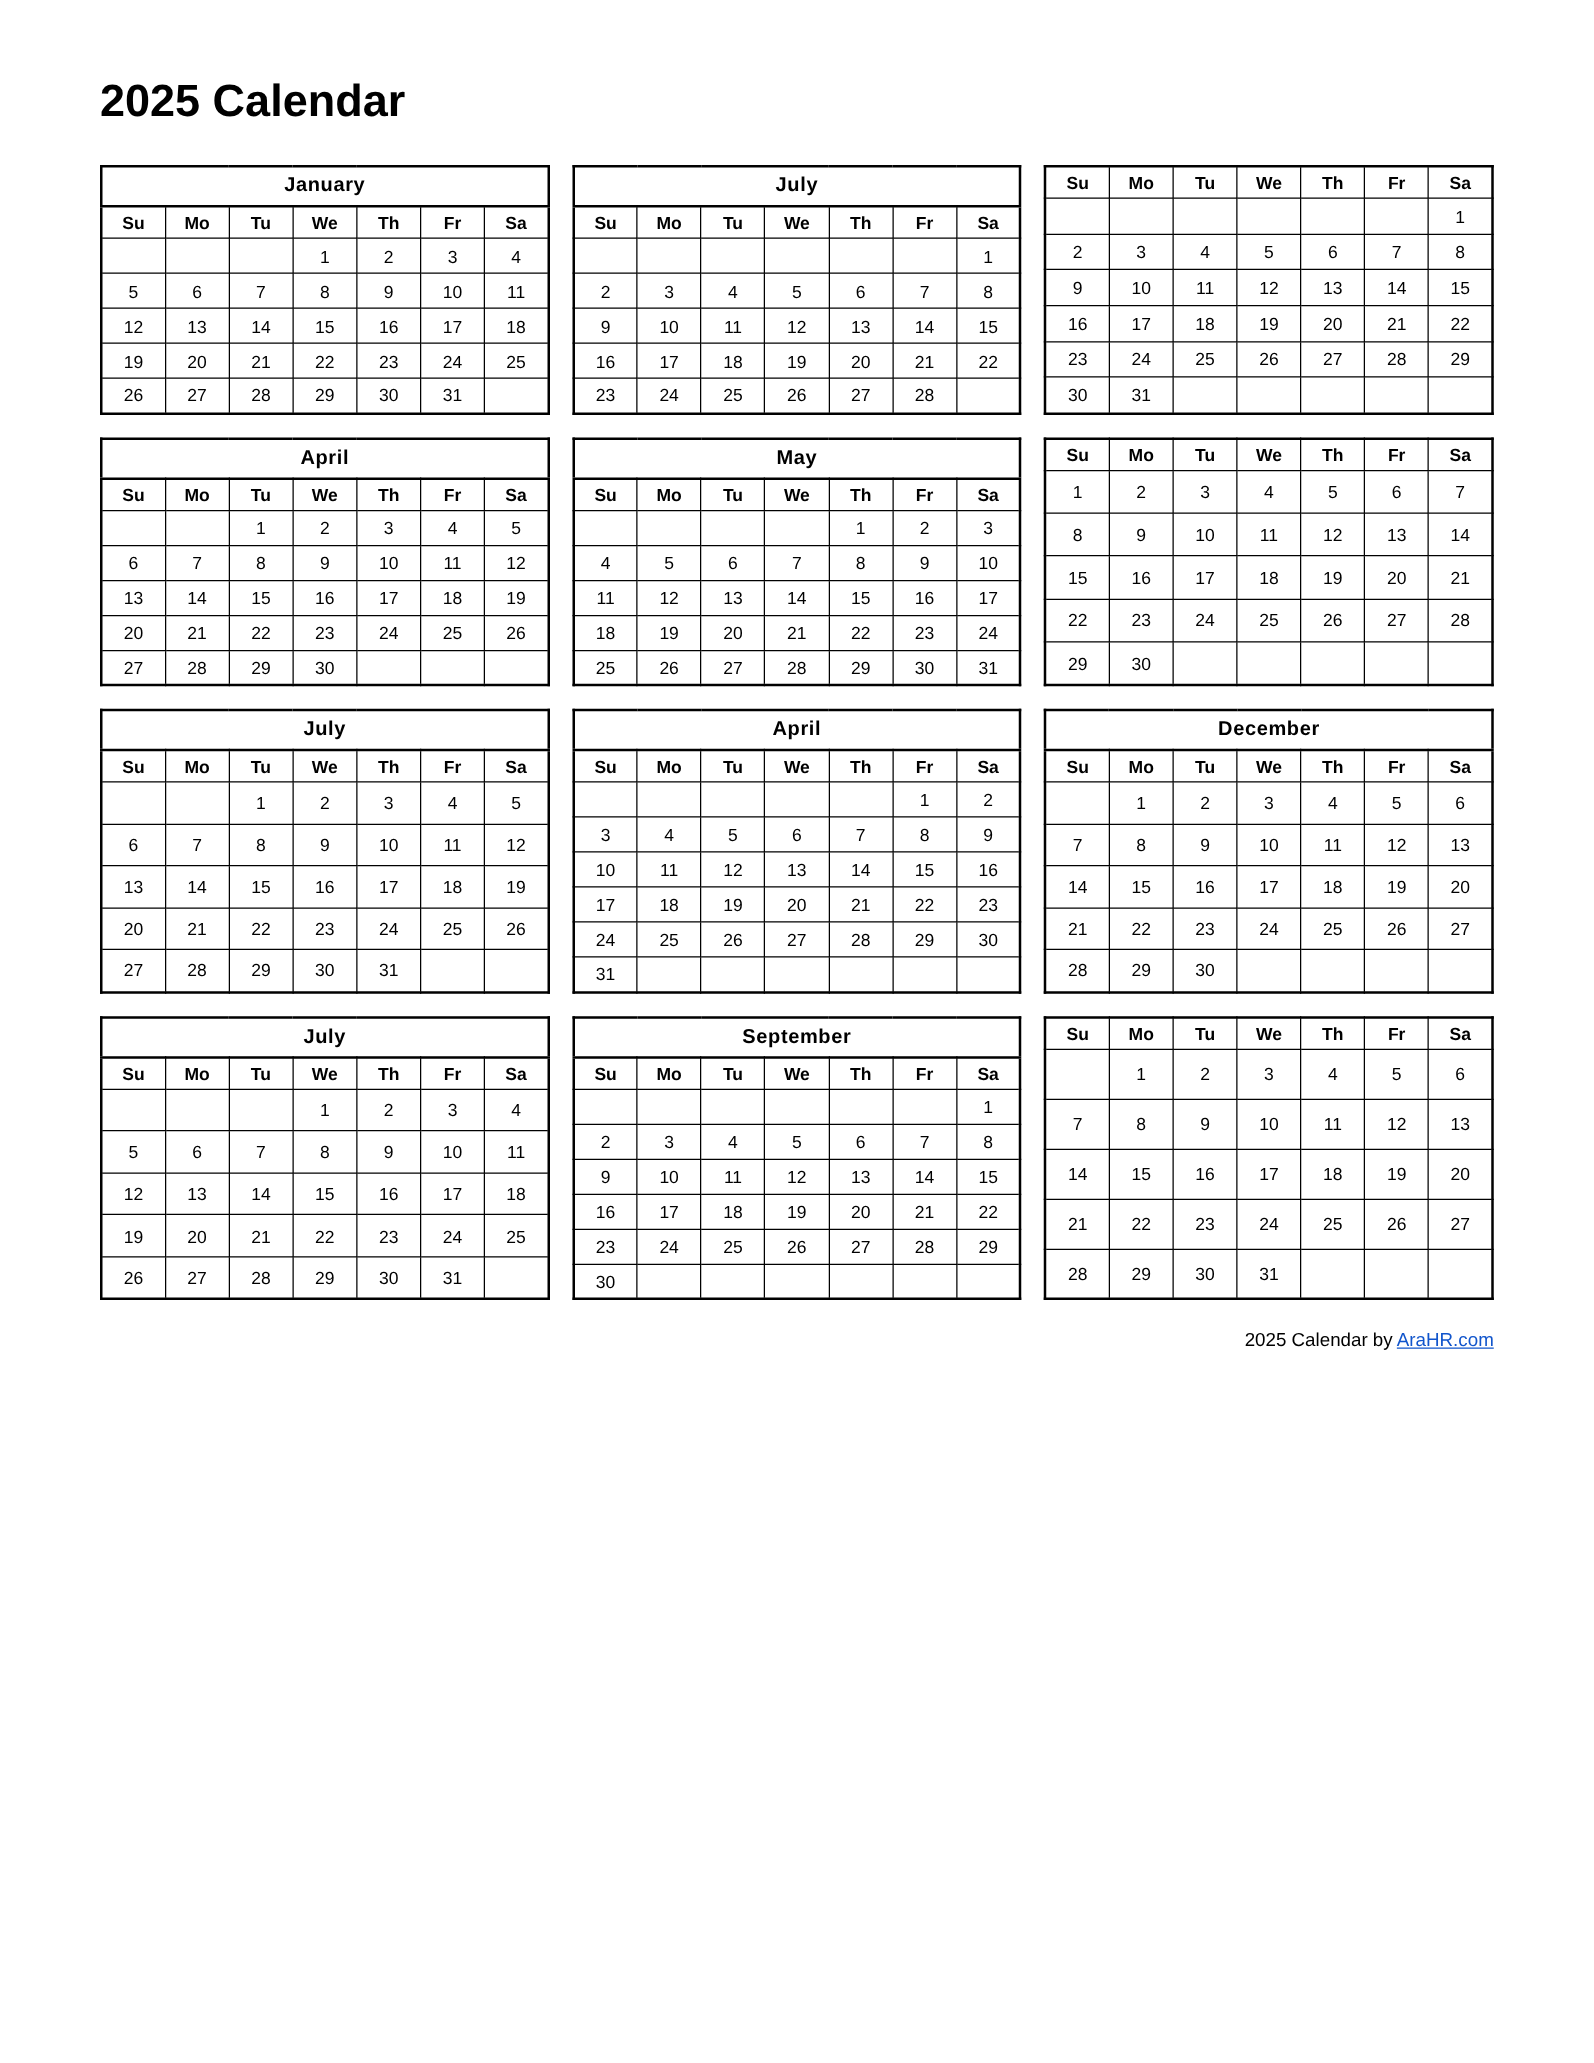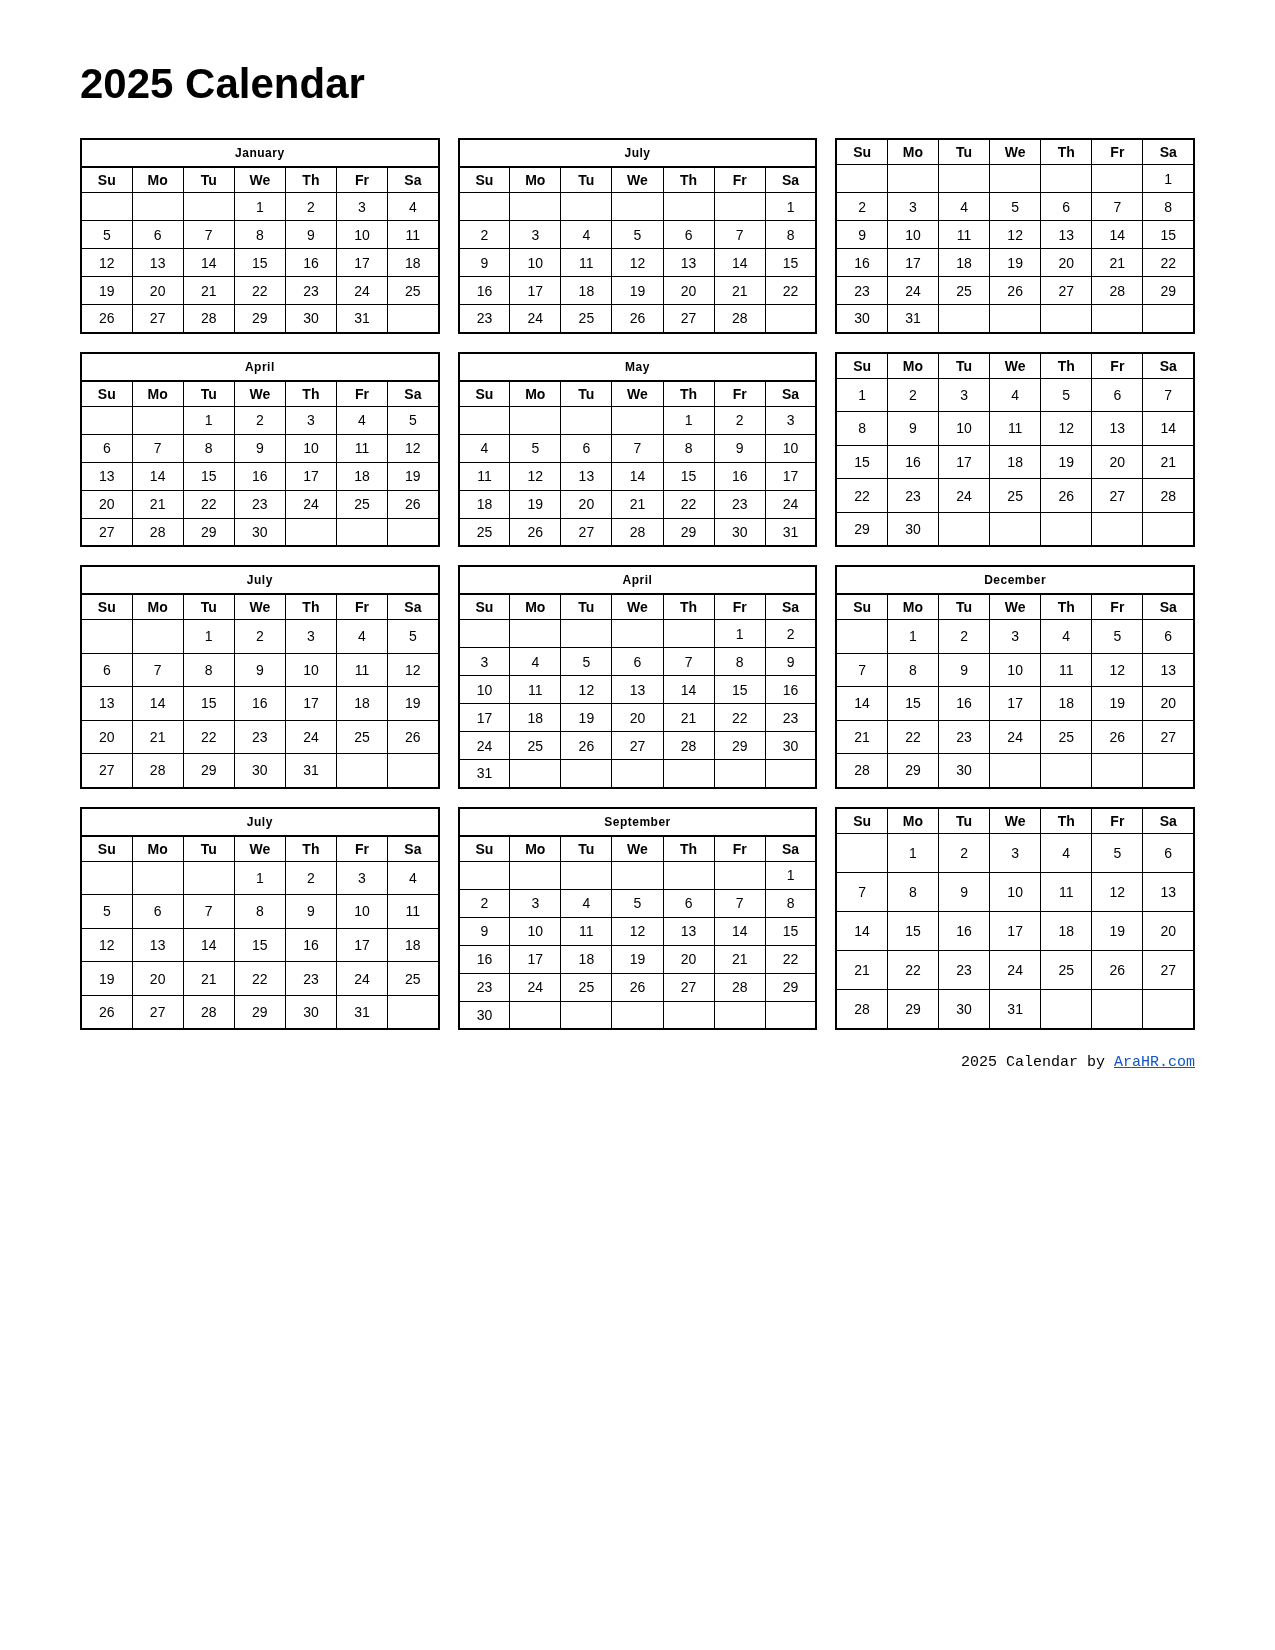--- a/index.html
+++ b/index.html
@@ -4,37 +4,37 @@
   <style>
     * { margin: 0; padding: 0; box-sizing: border-box; }
     body {
       background: #fff;
       font-family: Arial, sans-serif;
       width: 1275px;
       min-height: 1650px;
       padding: 60px 80px;
     }
     h1 {
-      font-size: 42px;
+      font-size: 36px;
       font-weight: bold;
       margin-bottom: 30px;
       color: #000;
     }
     .calendar-grid {
       display: grid;
       grid-template-columns: repeat(3, 1fr);
       gap: 18px 18px;
     }
     .month-table {
       border-collapse: collapse;
       width: 100%;
       border: 2px solid #000;
     }
     .month-table th.month-name {
-      font-size: 12px;
+      font-size: 16px;
       font-weight: bold;
       text-align: center;
       padding: 6px 4px;
       background: #fff;
       border-bottom: 2px solid #000;
       letter-spacing: 0.5px;
     }
     .month-table th.day-header {
       font-size: 14px;
       font-weight: bold;
@@ -50,21 +50,20 @@
       padding: 4px 2px;
       border: 1px solid #000;
       width: 14.28%;
       height: 28px;
     }
     .footer {
       margin-top: 24px;
       text-align: right;
       font-size: 15px;
       color: #000;
-      font-family: Liberation Mono, monospace;
     }
     .footer a {
       color: #1155cc;
       text-decoration: underline;
     }
   </style>
 </head>
 <body>
 
 <h1>2025 Calendar</h1>

